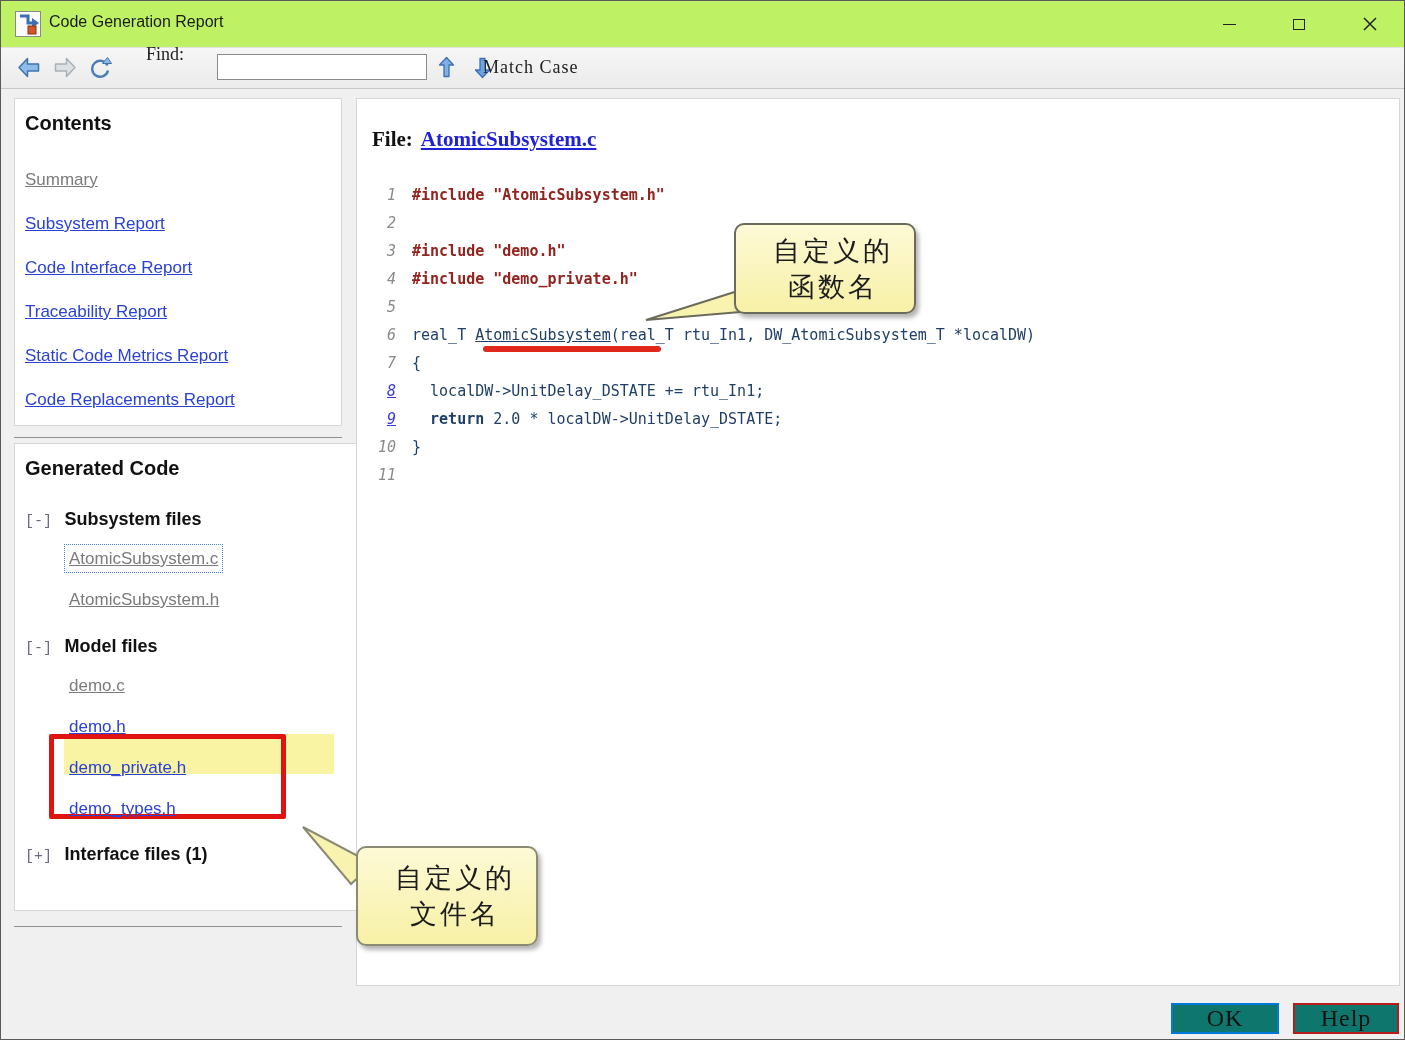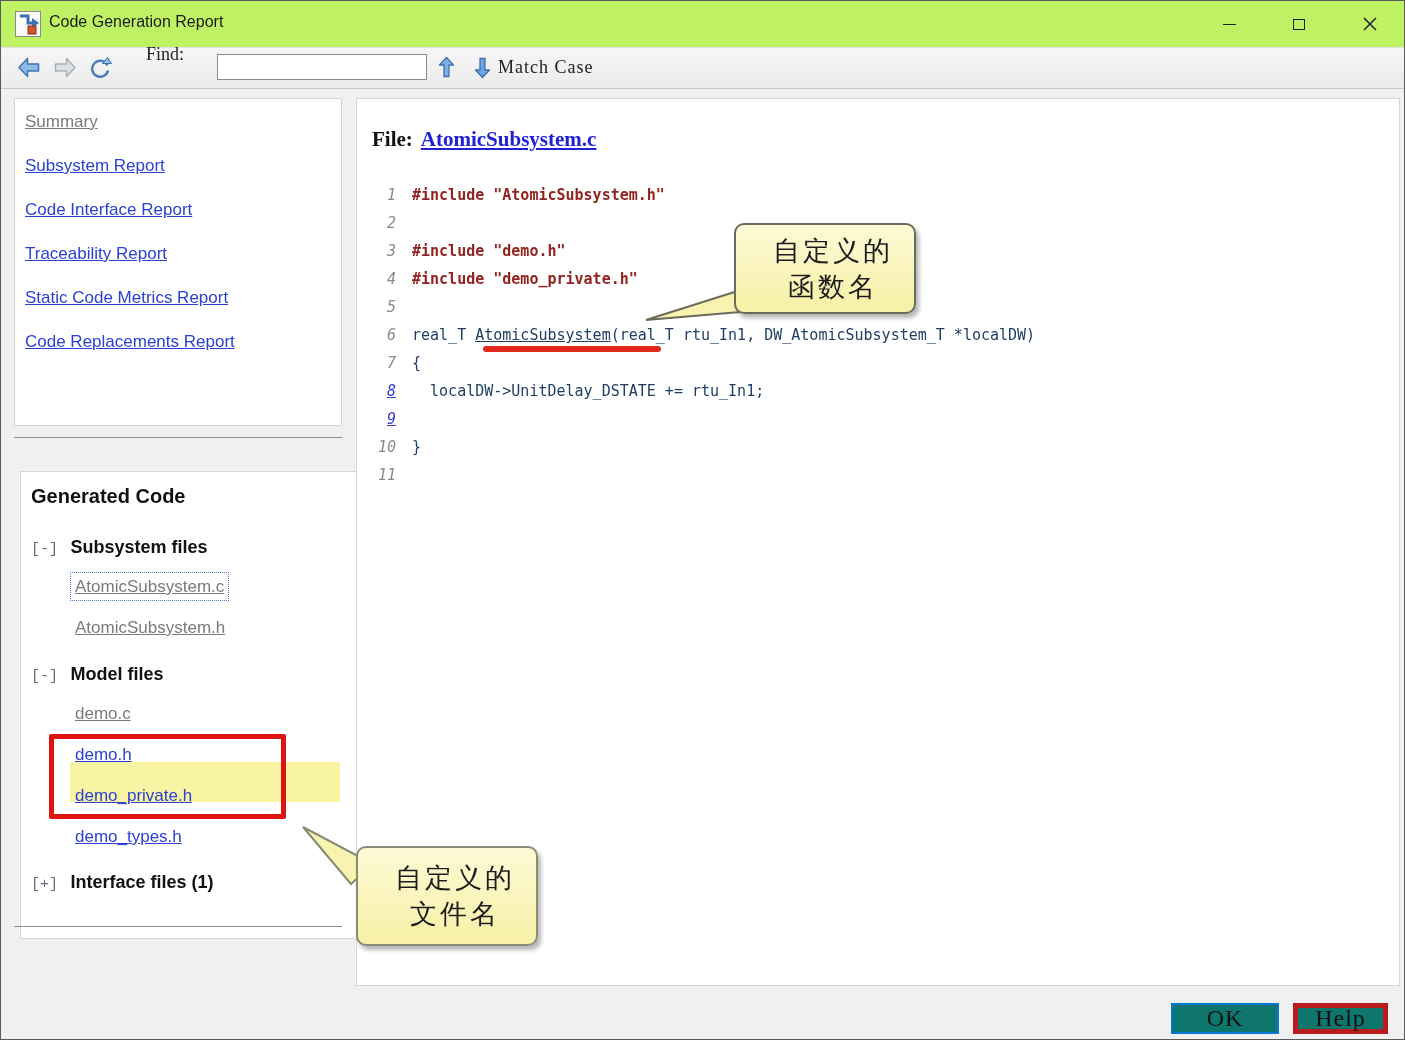--- a/index.html
+++ b/index.html
@@ -21,26 +21,26 @@
   .glyph-max { width:12px; height:11px; border:1.5px solid #222; }
 
   
   .toolbar { position:absolute; left:0; top:46px; width:100%; height:42px;
     background:linear-gradient(#f6f6f6,#ebebeb);
     border-top:1px solid #e2e2e2; border-bottom:1px solid #c8c8c8; }
   .tb-icon { position:absolute; top:55px; cursor:default; }
   .find-label { position:absolute; left:145px; top:43px; font-family:"Liberation Serif", serif; font-size:18px; color:#222; }
   .find-input { position:absolute; left:216px; top:53px; width:210px; height:26px;
     border:1px solid #8a8a8a; background:#fff; font-size:15px; padding:0 4px; outline:none; }
-  .match-case { position:absolute; left:497px; top:56px; font-family:"Liberation Serif", serif; font-size:18px; color:#222; letter-spacing:1px; }
+  .match-case { position:absolute; left:482px; top:56px; font-family:"Liberation Serif", serif; font-size:18px; color:#222; letter-spacing:1px; }
 
   
   .panel { position:absolute; background:#fff; border:1px solid #d6d6d6; }
   #contents-panel { left:13px; top:97px;  width:328px; height:328px; padding:12px 8px 0 10px; }
-  #generated-panel { left:13px; top:470px; width:368px; height:468px; padding:12px 8px 0 10px;margin-left:6px; }
+  #generated-panel { left:13px; top:442px; width:368px; height:468px; padding:12px 8px 0 10px; }
   #main-panel { left:355px; top:97px; width:1044px; height:888px; padding:28px 10px 16px 15px; overflow:hidden; }
   .sidebar-hr { position:absolute; left:13px; width:328px; height:1px; background:#909090; }
   #hr1 { top:436px; } #hr2 { top:925px; }
 
   .side-heading { font-size:20px; font-weight:bold; color:#111; line-height:24px; }
   #contents-panel .side-heading { margin-bottom:34px; }
   #generated-panel .side-heading { margin-bottom:16px; }
 
   .contents-link { display:block; width:max-content; font-size:17px; line-height:22px; margin-bottom:22px;
     color:#2a41d4; text-decoration:underline; cursor:pointer; }
@@ -92,21 +92,21 @@
   #callout-file { left:355px; top:845px; width:182px; height:100px; padding-top:12px; border-color:#8b8b74; }
   .tail-svg { position:absolute; }
   #tail-function { left:630px; top:270px; }
   #tail-file { left:290px; top:815px; }
 
   
   .footer-btn { position:absolute; top:1002px; height:31px; background:#0f766e;
     font-family:Liberation Serif, serif; font-size:24px; color:#111;
     display:flex; align-items:center; justify-content:center; cursor:pointer; letter-spacing:1px; }
   #ok-btn { left:1170px; width:108px; border:2px solid #0078d7; }
-  #help-btn { left:1292px; width:95px; border:5px solid #b91c1c; }
+  #help-btn { left:1292px; width:106px; border:2px solid #b91c1c; }
 </style>
 </head>
 <body>
 
 <div id="window">
 
   <div class="titlebar">
     <span class="app-icon">
       <svg width="26" height="26" viewBox="0 0 26 26">
         <rect x="0.5" y="0.5" width="25" height="25" fill="#fbfbfb" stroke="#8a8a8a"></rect>
@@ -154,20 +154,21 @@
     </svg>
   </span>
   <span class="tb-icon" style="left:473px;">
     <svg width="17" height="23" viewBox="0 0 17 23">
       <path d="M8.5 21.5 L15.5 14 L11 14 L11 2.5 L6 2.5 L6 14 L1.5 14 Z" fill="#6da4e4" stroke="#3f6fb0" stroke-width="1.3" stroke-linejoin="round"></path>
     </svg>
   </span>
   <span class="match-case">Match Case</span>
 
   <div id="contents-panel" class="panel">
+    <div class="side-heading">Contents</div>
     <div id="contents-links">
         <a class="contents-link visited">Summary</a>
         <a class="contents-link">Subsystem Report</a>
         <a class="contents-link">Code Interface Report</a>
         <a class="contents-link">Traceability Report</a>
         <a class="contents-link">Static Code Metrics Report</a>
         <a class="contents-link">Code Replacements Report</a>
       </div>
   </div>
   <div id="hr1" class="sidebar-hr"></div>
@@ -253,20 +254,21 @@
         <div class="code-line">
     <span class="ln">7</span>
     <span class="code-text"><span class="sg-code">{</span></span>
   </div>
         <div class="code-line">
     <span class="ln ln-link">8</span>
     <span class="code-text"><span class="sg-code">  localDW-&gt;UnitDelay_DSTATE += rtu_In1;</span></span>
   </div>
         <div class="code-line">
     <span class="ln ln-link">9</span>
+    <span class="code-text"><span class="sg-code">  </span><span class="sg-keyword">return</span><span class="sg-code"> 2.0 * localDW-&gt;UnitDelay_DSTATE;</span></span>
   </div>
         <div class="code-line">
     <span class="ln">10</span>
     <span class="code-text"><span class="sg-code">}</span></span>
   </div>
         <div class="code-line">
     <span class="ln">11</span>
     <span class="code-text"></span>
   </div>
       </div>

